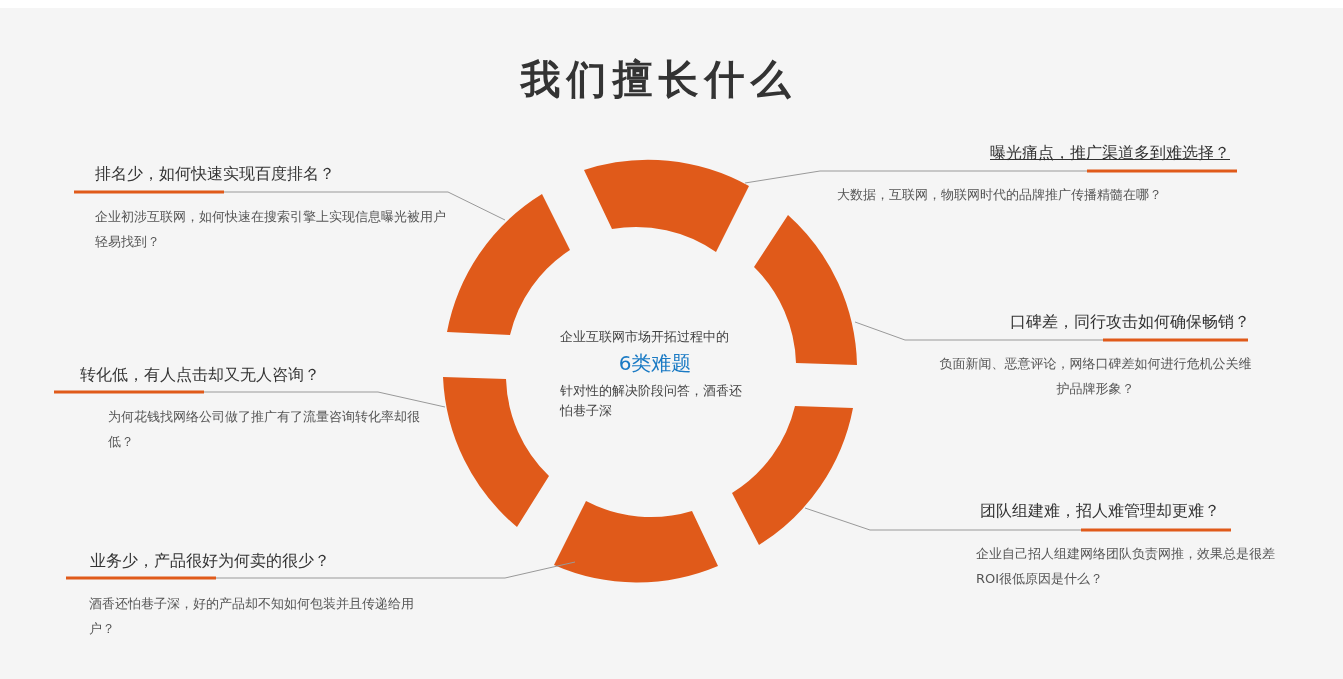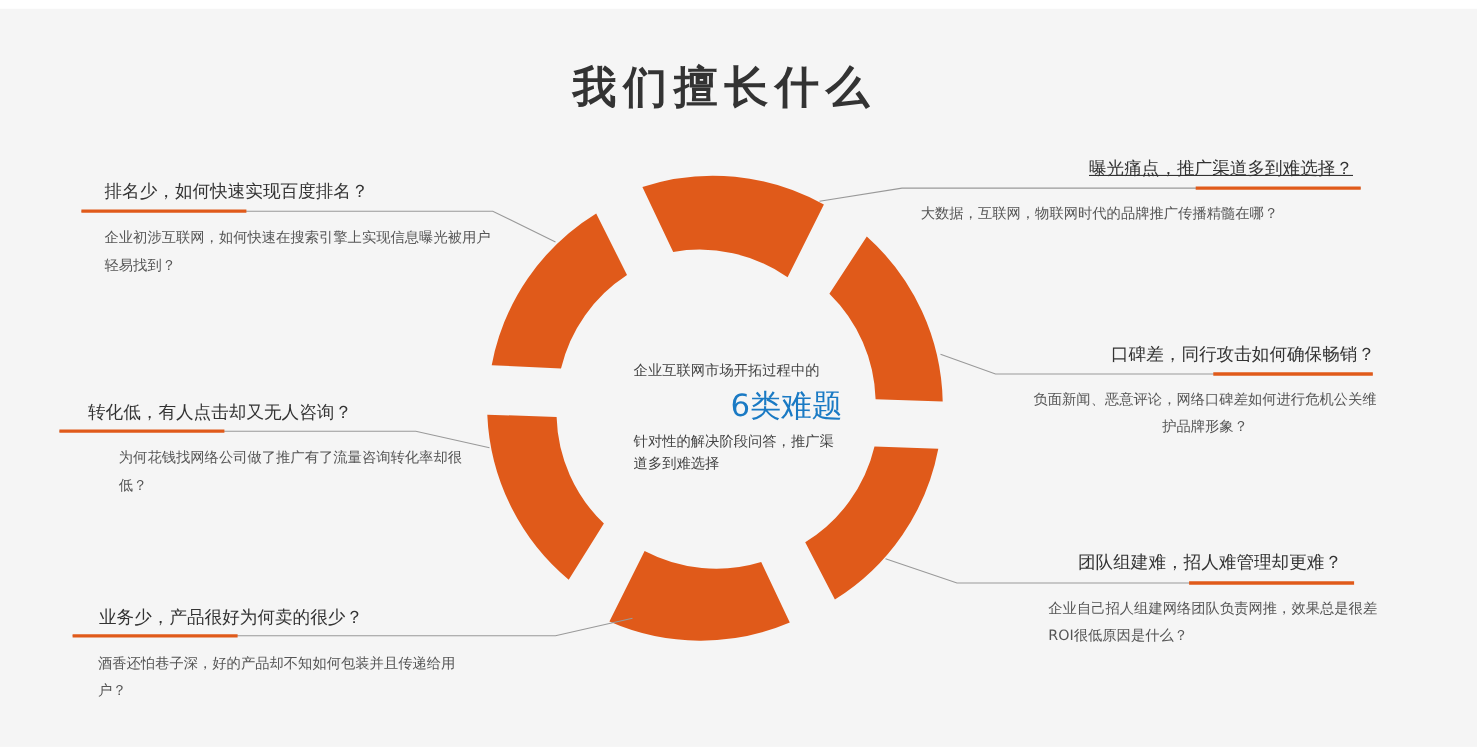--- a/index.html
+++ b/index.html
@@ -5,23 +5,23 @@
   html, body { margin:0; padding:0; background:#ffffff; }
   body { width:1343px; height:679px; position:relative; overflow:hidden;
          font-family:"DejaVu Sans","Liberation Sans",sans-serif; color:#333; }
   .panel { position:absolute; left:0; top:8px; width:1343px; height:671px; background:#f5f5f5; }
   .title { position:absolute; left:0; width:1317px; top:52px; text-align:center;
            font-size:40px; font-weight:bold; color:#333; letter-spacing:6px; }
   svg.lines { position:absolute; left:0; top:0; }
   .item { position:absolute; }
   .item .h { position:absolute; font-size:16px; color:#333; white-space:nowrap; }
   .item .d { position:absolute; font-size:13px; color:#555; line-height:25px; }
-  .center { position:absolute; left:560px; top:328px; width:190px;margin-left:16px; }
+  .center { position:absolute; left:560px; top:328px; width:190px; }
   .center .a { font-size:13px; color:#444; white-space:nowrap; }
-  .center .b { font-size:28px; color:#1a7ac4; text-align:right; margin:4px 0 4px 0; }
+  .center .b { font-size:20px; color:#1a7ac4; text-align:center; margin:4px 0 4px 0; }
   .center .c { font-size:13px; color:#444; line-height:20px; }
 </style>
 </head>
 <body>
 
 <div class="panel"></div>
 
 <div class="title">我们擅长什么</div>
 
 <svg class="lines" width="1343" height="679">
@@ -48,21 +48,21 @@
     <line x1="54" y1="392" x2="204" y2="392"></line>
     <line x1="1103" y1="340" x2="1248" y2="340"></line>
     <line x1="66" y1="578" x2="216" y2="578"></line>
     <line x1="1081" y1="530" x2="1231" y2="530"></line>
   </g>
 </svg>
 
 <div class="center">
   <div class="a">企业互联网市场开拓过程中的</div>
   <div class="b">6类难题</div>
-  <div class="c">针对性的解决阶段问答，推广渠道多到难选择</div>
+  <div class="c">针对性的解决阶段问答，酒香还怕巷子深</div>
 </div>
 
 <div class="item">
   <div class="h" style="left:95px; top:164px;">排名少，如何快速实现百度排名？</div>
   <div class="d" style="left:95px; top:204px; width:355px;">企业初涉互联网，如何快速在搜索引擎上实现信息曝光被用户轻易找到？</div>
 </div>
 
 <div class="item">
   <div class="h" style="left:990px; top:143px;text-decoration:underline;">曝光痛点，推广渠道多到难选择？</div>
   <div class="d" style="left:837px; top:182px; width:330px;">大数据，互联网，物联网时代的品牌推广传播精髓在哪？</div>
@@ -78,14 +78,14 @@
   <div class="d" style="left:938px; top:351px; width:315px;text-align:center;">负面新闻、恶意评论，网络口碑差如何进行危机公关维护品牌形象？</div>
 </div>
 
 <div class="item">
   <div class="h" style="left:90px; top:551px;font-family:Liberation Serif, serif;">业务少，产品很好为何卖的很少？</div>
   <div class="d" style="left:89px; top:591px; width:330px;">酒香还怕巷子深，好的产品却不知如何包装并且传递给用户？</div>
 </div>
 
 <div class="item">
   <div class="h" style="left:980px; top:501px;">团队组建难，招人难管理却更难？</div>
-  <div class="d" style="left:953px; top:541px; width:300px;">企业自己招人组建网络团队负责网推，效果总是很差ROI很低原因是什么？</div>
+  <div class="d" style="left:976px; top:541px; width:300px;">企业自己招人组建网络团队负责网推，效果总是很差ROI很低原因是什么？</div>
 </div>
 
 </body></html>

